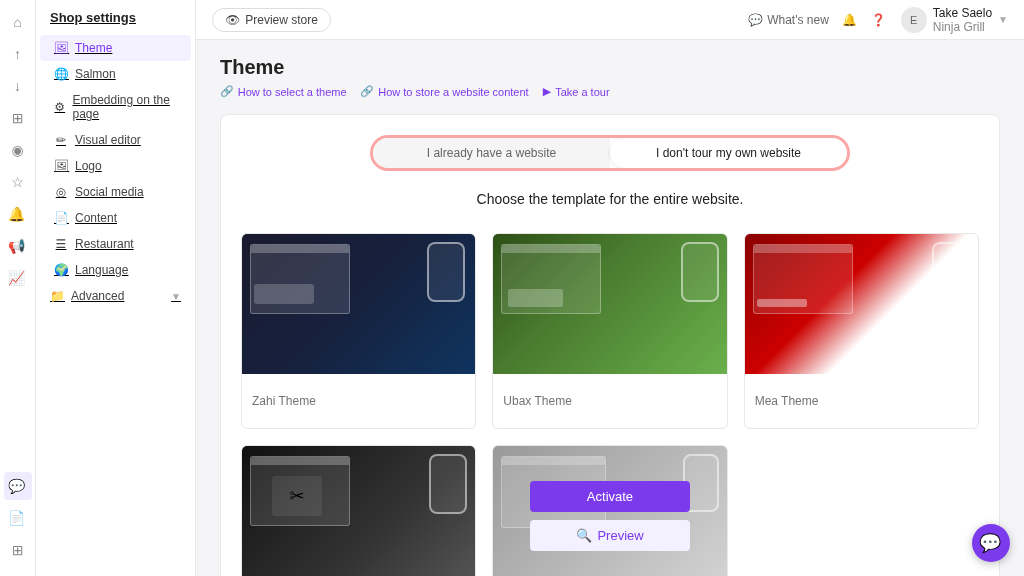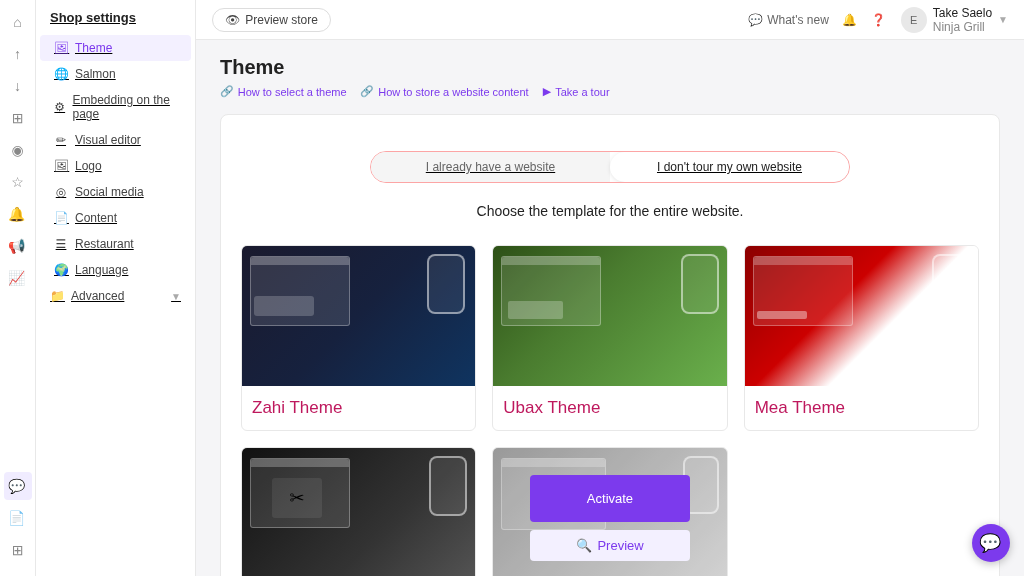--- a/index.html
+++ b/index.html
@@ -111,26 +111,25 @@
 
     
     .theme-container {
       background: #fff;
       border-radius: 8px;
       padding: 20px;
       border: 1px solid #e8e8e8;
     }
     .tab-row {
       display: flex;
-      border: 1px solid #fca5a5;
+      border: 3px solid #fca5a5;
       border-radius: 20px;
       overflow: hidden;
       width: 480px;
-      margin: 16px auto 20px;
-      text-decoration: underline;
+      margin: 0 auto 20px;
     }
     .tab-btn {
       flex: 1;
       padding: 8px 14px;
       font-size: 12px;
       text-align: center;
       cursor: pointer;
       border: none;
       background: #f5f5f5;
       color: #666;
@@ -164,23 +163,23 @@
       position: relative;
     }
     .theme-preview {
       width: 100%;
       height: 140px;
       background: #f0f0f0;
       position: relative;
       overflow: hidden;
     }
     .theme-name {
-      padding: 12px 10px;
-      font-size: 17px;
-      color: #be185d;
+      padding: 20px 10px;
+      font-size: 12px;
+      color: #737373;
     }
 
     
     .theme-zahi { background: linear-gradient(135deg, #1a1a2e 0%, #16213e 50%, #0f3460 100%); }
     .theme-ubax { background: linear-gradient(135deg, #2d5016 0%, #4a7c2f 40%, #6ab04c 100%); }
     .theme-redsalmon { background: linear-gradient(135deg, #1a0a0a 0%, #3d1010 50%, #8b1a1a 100%); }
     .theme-mea { background: linear-gradient(135deg, #8b0000 0%, #cc0000 40%, #fff 60%); }
     .theme-restaurant { background: linear-gradient(135deg, #111 0%, #333 60%, #555 100%); }
     .theme-active { background: linear-gradient(135deg, #888 0%, #aaa 50%, #ccc 100%); }
 
@@ -193,21 +192,21 @@
       flex-direction: column;
       align-items: center;
       justify-content: center;
       gap: 8px;
     }
     .activate-btn {
       background: #7c3aed;
       color: #fff;
       border: none;
       border-radius: 4px;
-      padding: 16px 40px;
+      padding: 8px 40px;
       font-size: 13px;
       cursor: pointer;
       width: 160px;
       text-align: center;
     }
     .preview-overlay-btn {
       background: #f3f0ff;
       color: #7c3aed;
       border: none;
       border-radius: 4px;

